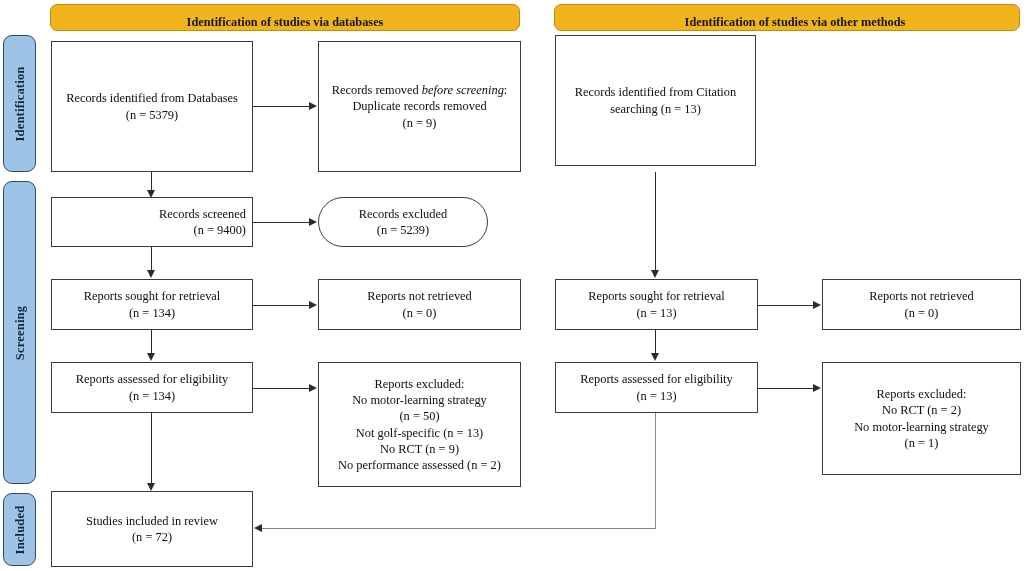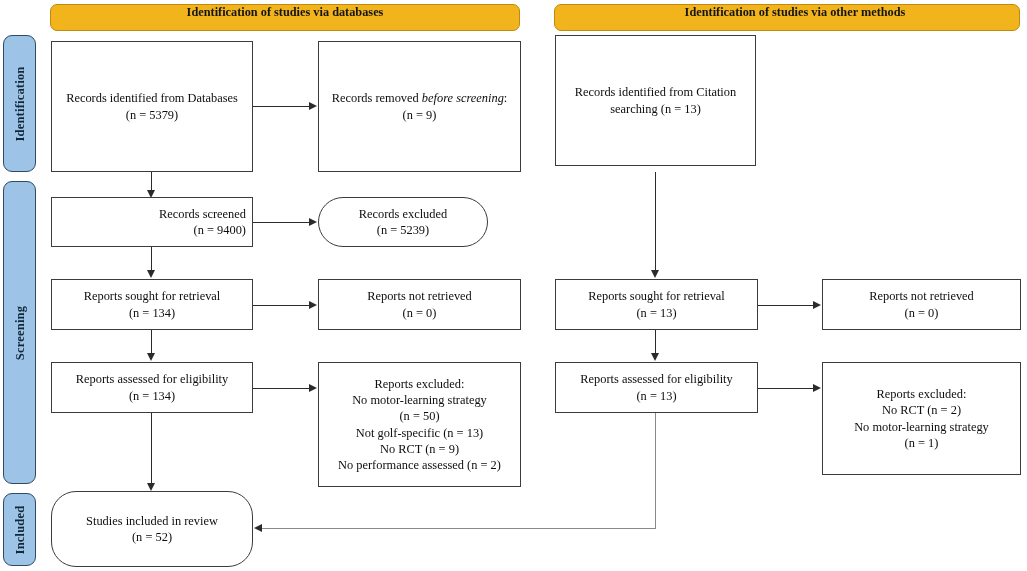--- a/index.html
+++ b/index.html
@@ -31,21 +31,21 @@
     letter-spacing:.2px;
     color:#13273a;
   }
   
   .banner{
     position:absolute;
     background:#f2b41d;
     border:1.1px solid #c08a0c;
     border-radius:7px;
     box-sizing:border-box;
-    display:flex;align-items:flex-start;justify-content:center;
+    display:flex;align-items:flex-end;justify-content:center;
     font-weight:bold;
     font-size:12.3px;
     color:#151515;
     text-align:center;
   }
   
   .box{
     position:absolute;
     background:#ffffff;
     border:1.3px solid #3b3b3b;
@@ -107,20 +107,21 @@
   <div class="box" style="left:51px;top:41px;width:202px;height:131px;">
     <div class="inner">
       <div>Records identified from Databases</div>
       <div>(n = 5379)</div>
     </div>
   </div>
 
   <div class="box" style="left:318px;top:41px;width:203px;height:131px;">
     <div class="inner">
       <div><span>Records removed </span><em>before screening</em><span>:</span></div>
+      <div>Duplicate records removed</div>
       <div>(n = 9)</div>
     </div>
   </div>
 
   <div class="hline" style="left:253px;top:106px;width:57px;"></div>
   <div class="arr-r" style="left:309px;top:102px;"></div>
 
   <div class="vline" style="left:151px;top:172px;height:21px;"></div>
   <div class="arr-d" style="left:147px;top:190px;"></div>
 
@@ -181,24 +182,24 @@
       <div>No performance assessed (n = 2)</div>
     </div>
   </div>
 
   <div class="hline" style="left:253px;top:388px;width:57px;"></div>
   <div class="arr-r" style="left:309px;top:384px;"></div>
 
   <div class="vline" style="left:151px;top:413px;height:72px;"></div>
   <div class="arr-d" style="left:147px;top:483px;"></div>
 
-  <div class="box" style="left:51px;top:491px;width:202px;height:76px;border-radius:25px;">
+  <div class="box" style="left:51px;top:491px;width:202px;height:76px;">
     <div class="inner">
       <div>Studies included in review</div>
-      <div>(n = 52)</div>
+      <div>(n = 72)</div>
     </div>
   </div>
 
   <div class="box" style="left:555px;top:35px;width:201px;height:131px;">
     <div class="inner">
       <div>Records identified from Citation</div>
       <div>searching (n = 13)</div>
     </div>
   </div>
 

